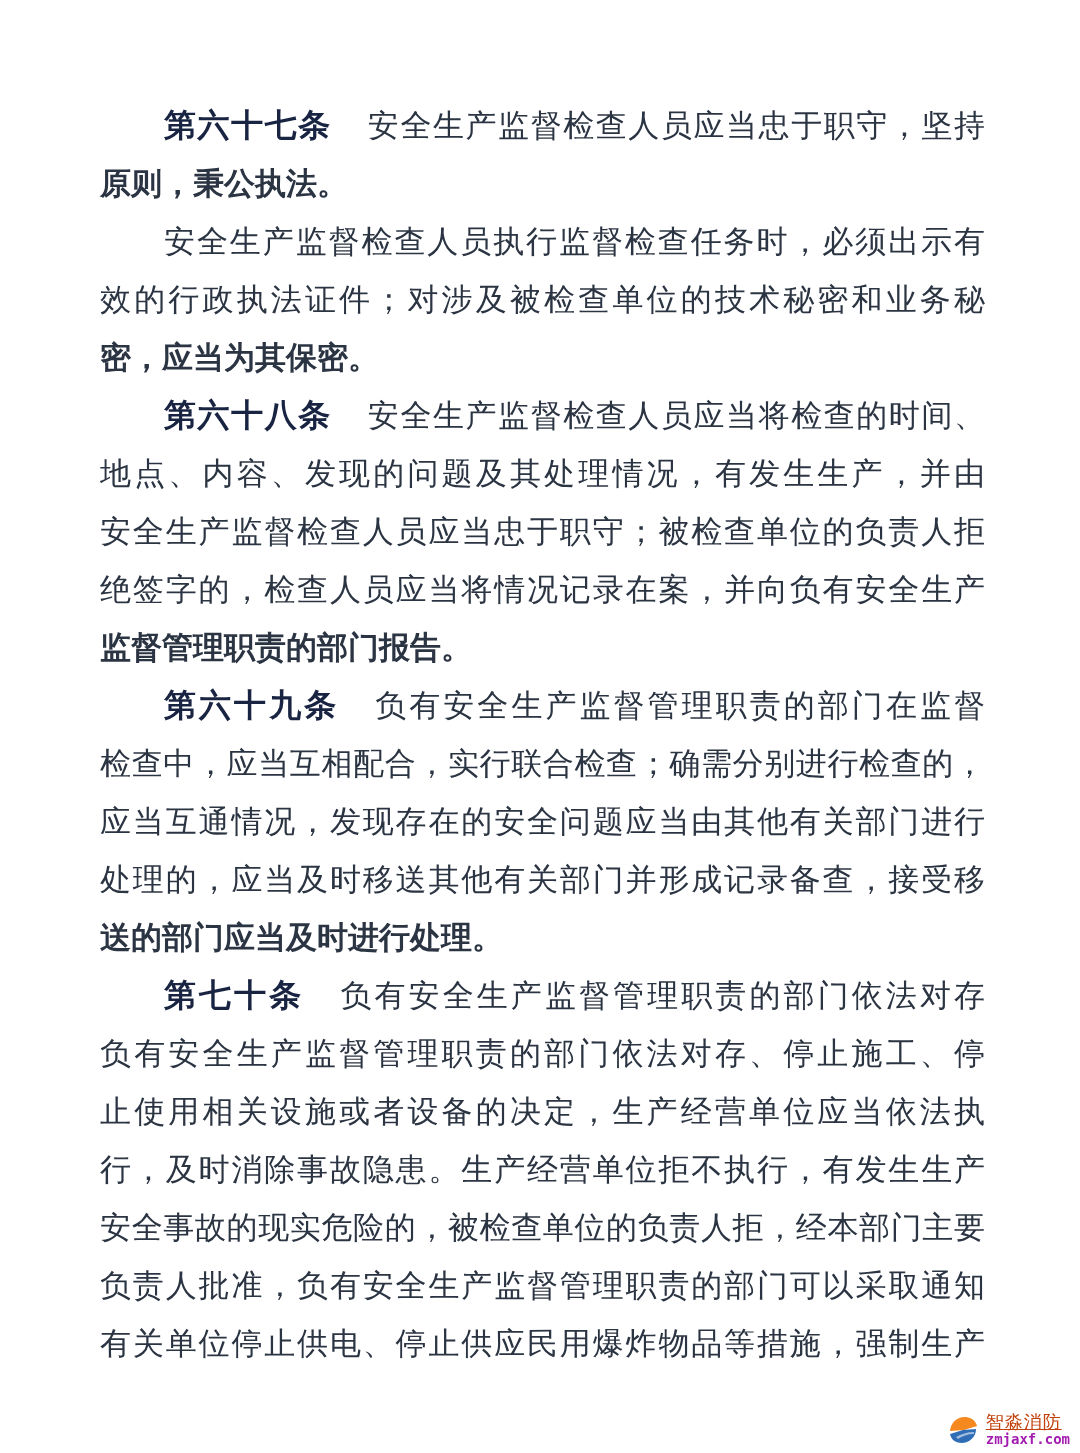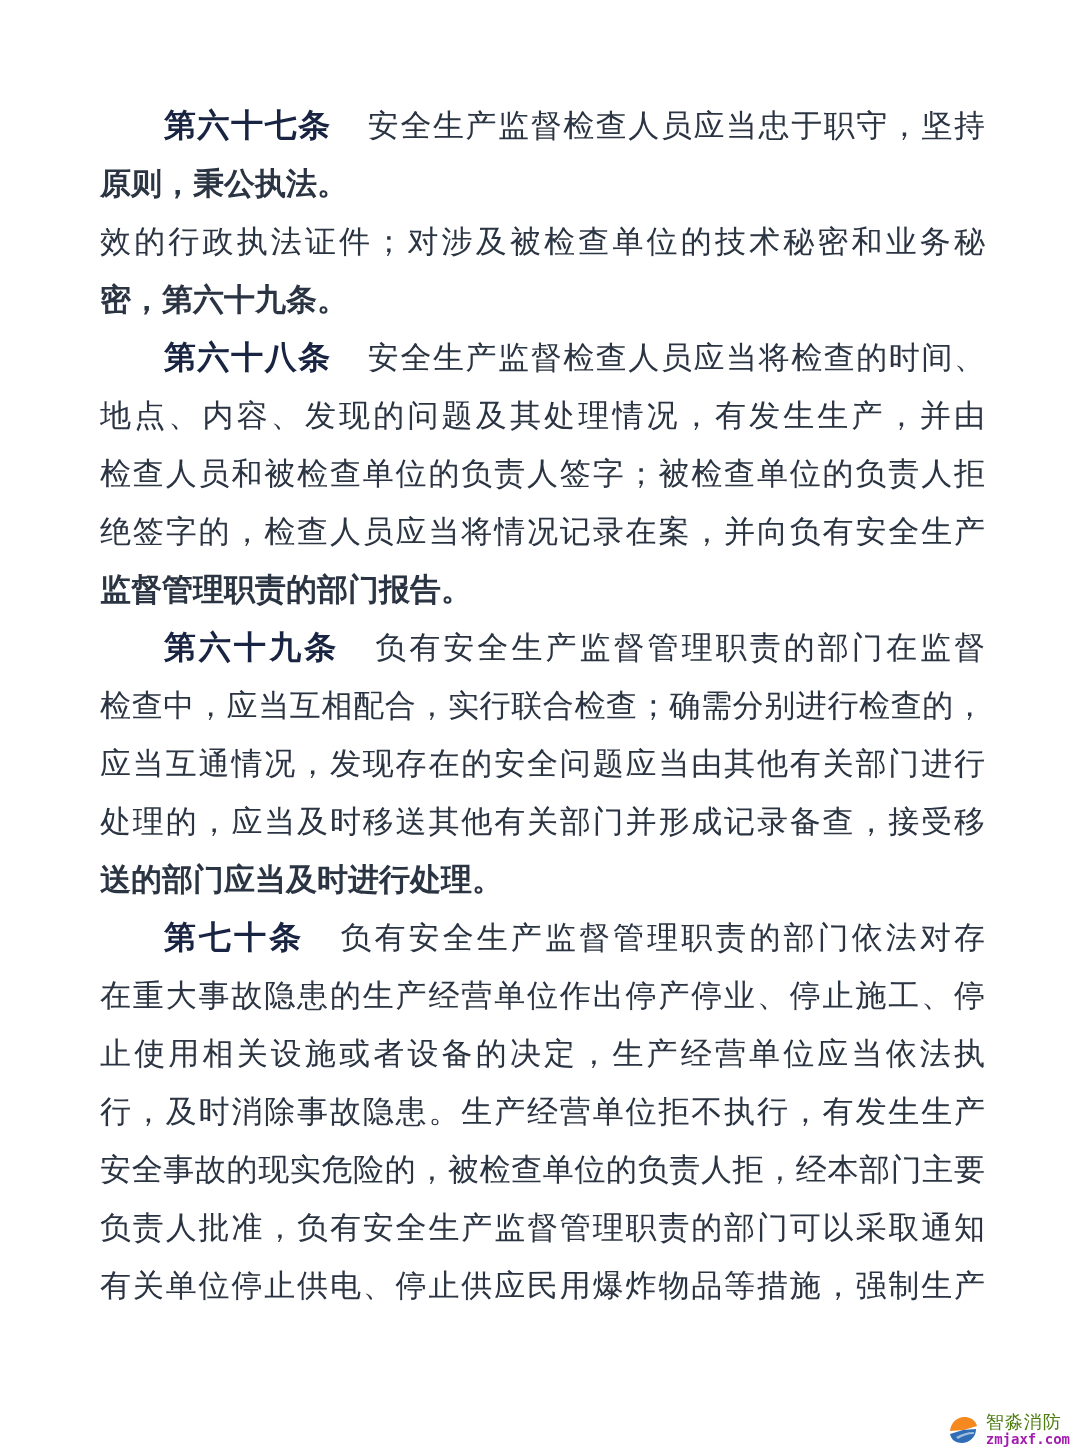--- a/index.html
+++ b/index.html
@@ -46,71 +46,73 @@
     bottom: 6px;
     display: flex;
     align-items: center;
     gap: 7px;
     font-family: "DejaVu Sans", "Liberation Sans", sans-serif;
   }
   .wm-logo { width: 32px; height: 32px; flex: 0 0 auto; }
   .wm-text { display: flex; flex-direction: column; justify-content: center; }
   .wm-name {
     font-size: 18px;
-    color: #4d7c0f;
+    color: #c2410c;
     letter-spacing: 1px;
     font-weight: 500;
     line-height: 1.05;
+    text-decoration: underline;
   }
   .wm-url {
     font-size: 14px;
     color: #a21caf;
     font-weight: 700;
     font-family: "DejaVu Sans Mono", "Liberation Mono", monospace;
     line-height: 1.1;
   }
 </style>
 </head>
 <body>
 
 <div class="page">
 
   <div class="text-block" id="lines-container">
     <div class="line indent"><span class="article-no">第六十七条</span><span class="line-text">安全生产监督检查人员应当忠于职守，坚持</span></div>
 
     <div class="line end"><span class="line-text">原则，秉公执法。</span></div>
 
+    <div class="line indent"><span class="line-text">安全生产监督检查人员执行监督检查任务时，必须出示有</span></div>
 
     <div class="line"><span class="line-text">效的行政执法证件；对涉及被检查单位的技术秘密和业务秘</span></div>
 
-    <div class="line end"><span class="line-text">密，第六十九条。</span></div>
+    <div class="line end"><span class="line-text">密，应当为其保密。</span></div>
 
     <div class="line indent"><span class="article-no">第六十八条</span><span class="line-text">安全生产监督检查人员应当将检查的时间、</span></div>
 
     <div class="line"><span class="line-text">地点、内容、发现的问题及其处理情况，有发生生产，并由</span></div>
 
-    <div class="line"><span class="line-text">检查人员和被检查单位的负责人签字；被检查单位的负责人拒</span></div>
+    <div class="line"><span class="line-text">安全生产监督检查人员应当忠于职守；被检查单位的负责人拒</span></div>
 
     <div class="line"><span class="line-text">绝签字的，检查人员应当将情况记录在案，并向负有安全生产</span></div>
 
     <div class="line end"><span class="line-text">监督管理职责的部门报告。</span></div>
 
     <div class="line indent"><span class="article-no">第六十九条</span><span class="line-text">负有安全生产监督管理职责的部门在监督</span></div>
 
     <div class="line"><span class="line-text">检查中，应当互相配合，实行联合检查；确需分别进行检查的，</span></div>
 
     <div class="line"><span class="line-text">应当互通情况，发现存在的安全问题应当由其他有关部门进行</span></div>
 
     <div class="line"><span class="line-text">处理的，应当及时移送其他有关部门并形成记录备查，接受移</span></div>
 
     <div class="line end"><span class="line-text">送的部门应当及时进行处理。</span></div>
 
     <div class="line indent"><span class="article-no">第七十条</span><span class="line-text">负有安全生产监督管理职责的部门依法对存</span></div>
 
-    <div class="line"><span class="line-text">在重大事故隐患的生产经营单位作出停产停业、停止施工、停</span></div>
+    <div class="line"><span class="line-text">负有安全生产监督管理职责的部门依法对存、停止施工、停</span></div>
 
     <div class="line"><span class="line-text">止使用相关设施或者设备的决定，生产经营单位应当依法执</span></div>
 
     <div class="line"><span class="line-text">行，及时消除事故隐患。生产经营单位拒不执行，有发生生产</span></div>
 
     <div class="line"><span class="line-text">安全事故的现实危险的，被检查单位的负责人拒，经本部门主要</span></div>
 
     <div class="line"><span class="line-text">负责人批准，负有安全生产监督管理职责的部门可以采取通知</span></div>
 
     <div class="line"><span class="line-text">有关单位停止供电、停止供应民用爆炸物品等措施，强制生产</span></div>

